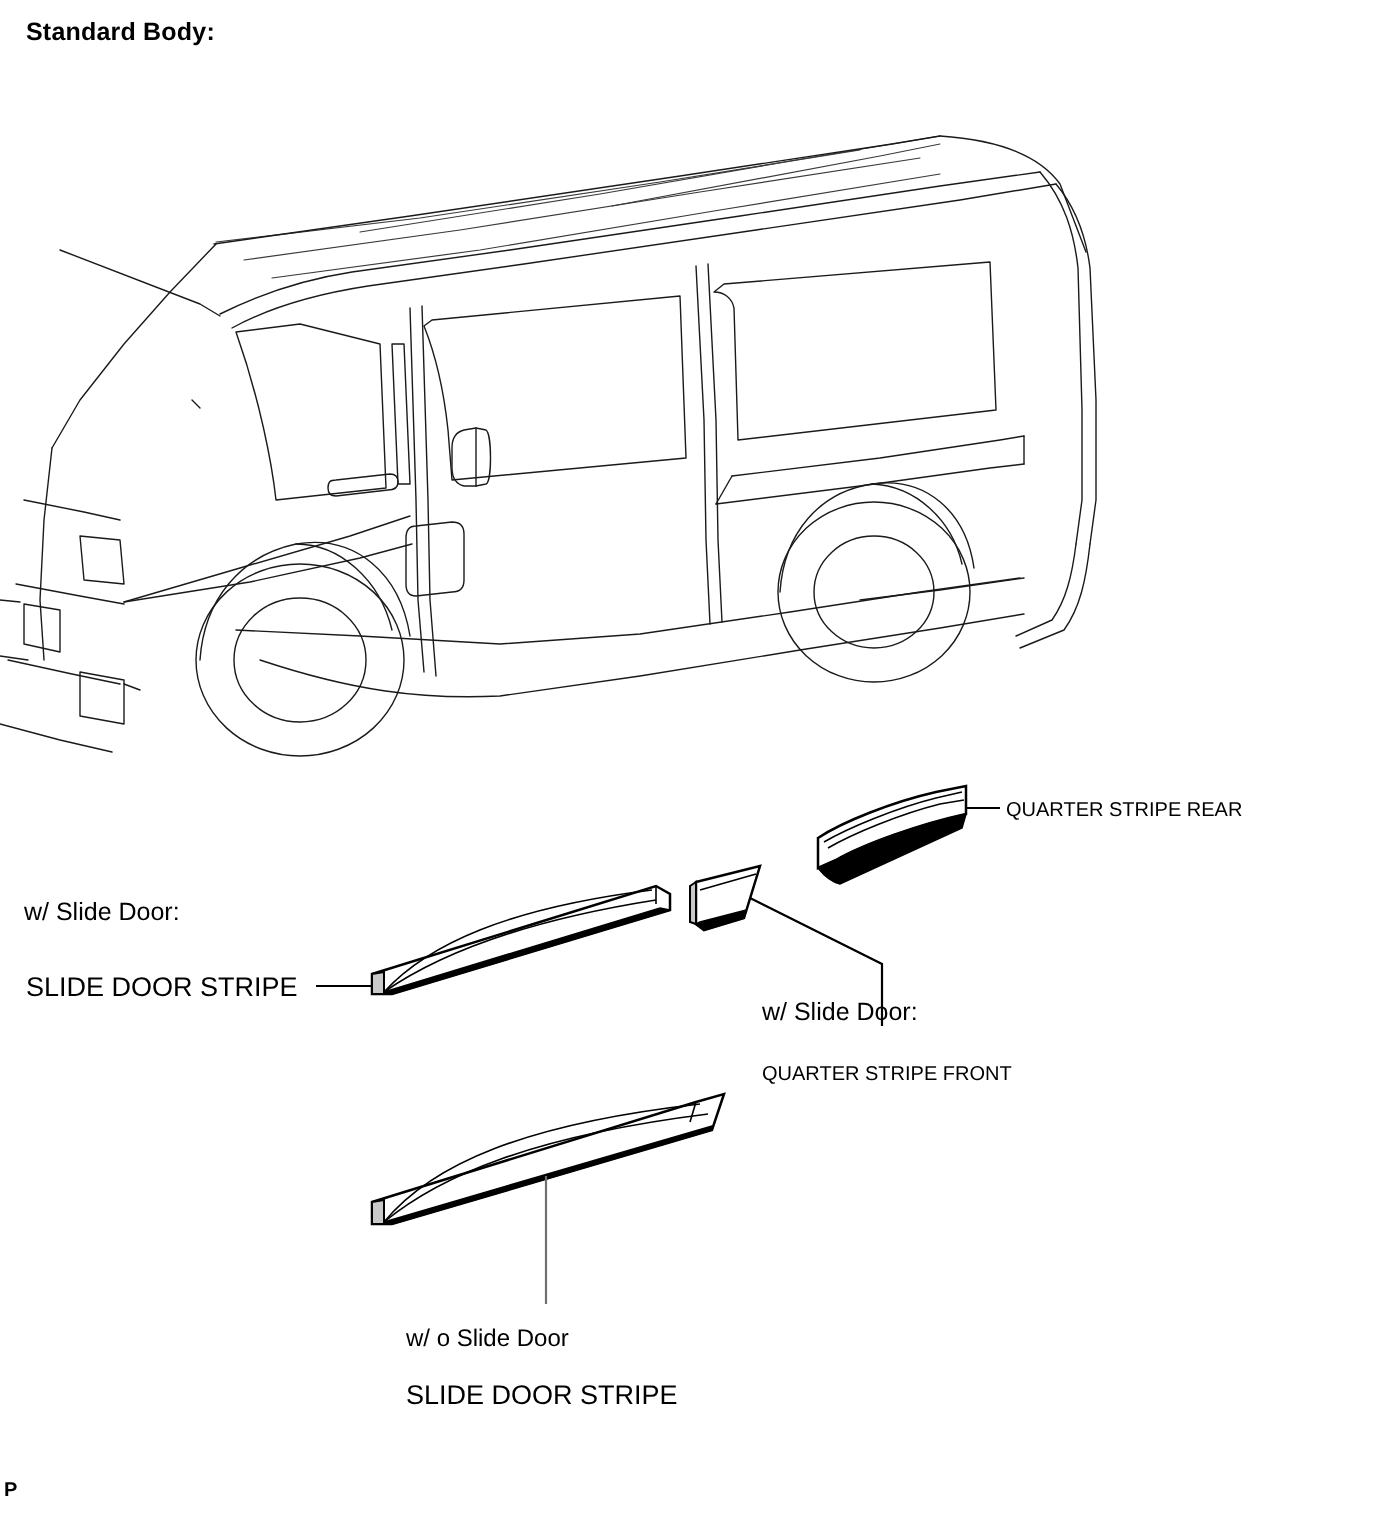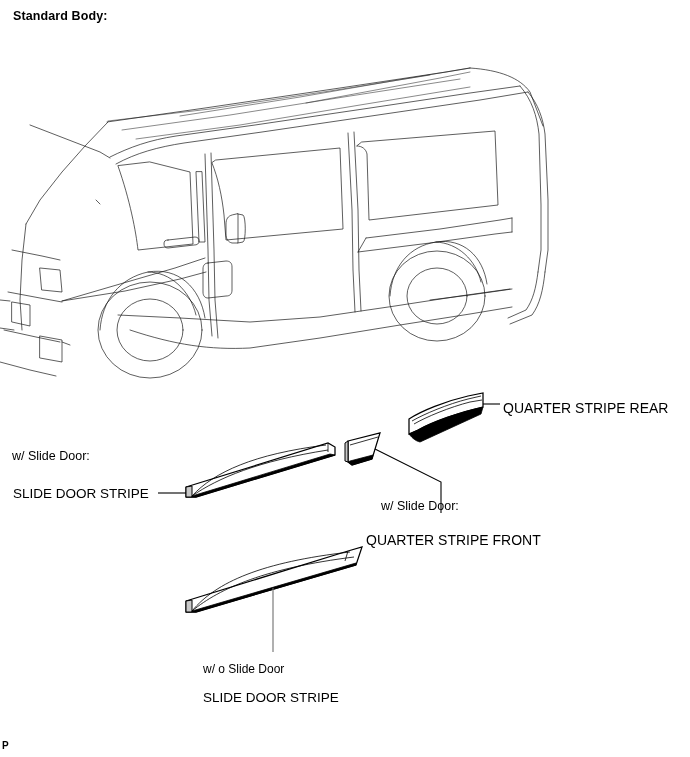--- a/index.html
+++ b/index.html
@@ -32,41 +32,41 @@
   #title-text {
     left: 13px;
     top: 10px;
     font-size: 12.5px;
     font-weight: bold;
     letter-spacing: 0.1px;
   }
   #label-quarter-rear {
     left: 503px;
     top: 401px;
-    font-size: 14px;
+    font-size: 10px;
   }
   #label-wslide-left {
     left: 12px;
     top: 450px;
     font-size: 12.5px;
   }
   #label-slide-door-stripe-top {
     left: 13px;
     top: 487px;
     font-size: 13.5px;
   }
   #label-wslide-right {
     left: 381px;
     top: 500px;
     font-size: 12.5px;
   }
   #label-quarter-front {
-    left: 366px;
+    left: 381px;
     top: 533px;
-    font-size: 14px;
+    font-size: 10px;
     text-align: center;
   }
   #label-wo-slide {
     left: 203px;
     top: 663px;
     font-size: 12px;
   }
   #label-slide-door-stripe-bottom {
     left: 203px;
     top: 691px;

